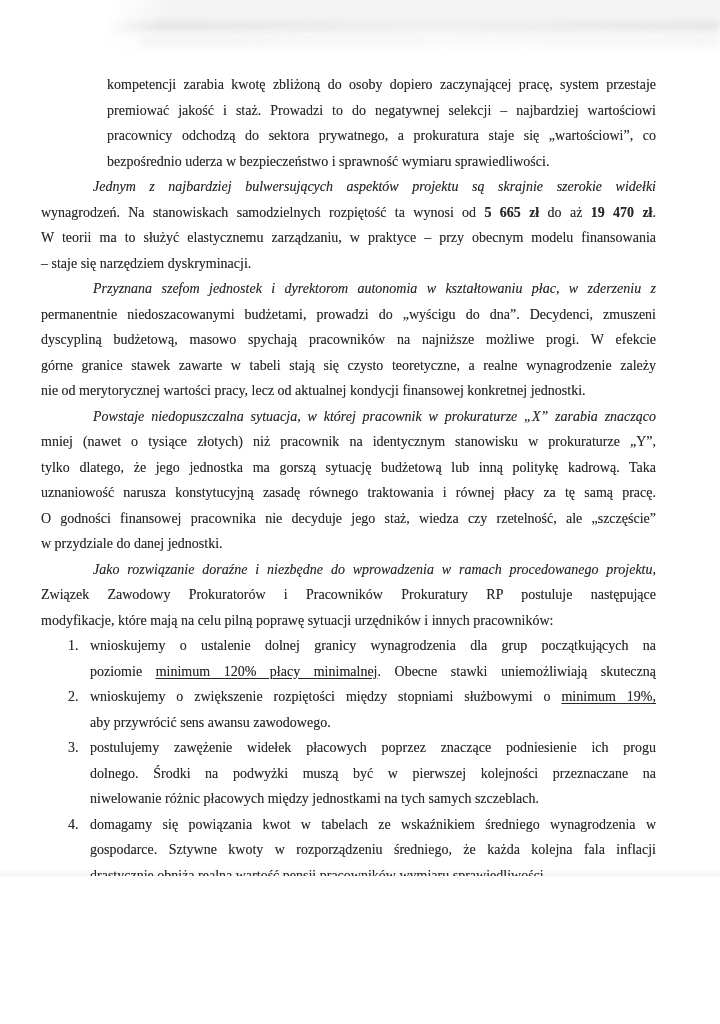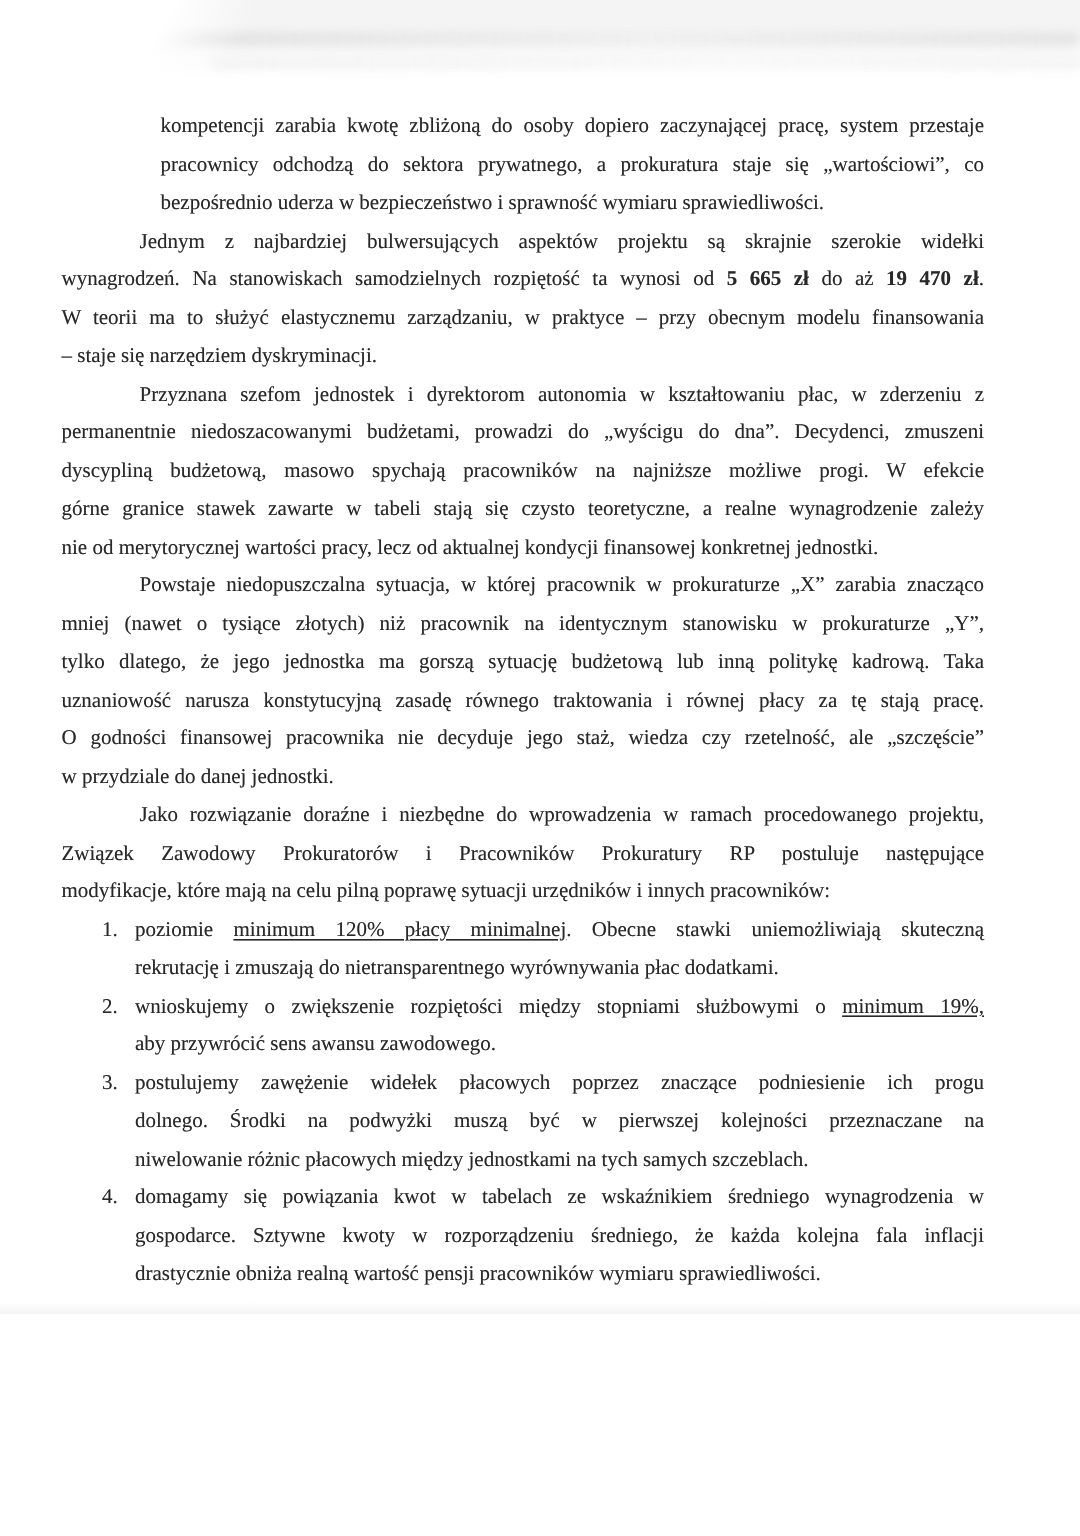--- a/index.html
+++ b/index.html
@@ -44,21 +44,21 @@
   .block { margin:0; }
   .block.continuation { padding-left:66px; }
   .block.list-item { position:relative; padding-left:49px; }
   .marker { position:absolute; left:27px; top:0; line-height:25.5px; }
   .line {
     line-height:25.5px;
     text-align:justify;
     text-align-last:justify;
   }
   .line.last { text-align-last:left; }
-  .line.indent { text-indent:52px; }
+  .line.indent { text-indent:52px;font-style:italic; }
   .line b { font-weight:bold; }
   .line .u { text-decoration:underline; text-underline-offset:2px; }
   .page-number {
     position:absolute; left:628px; top:944px;
     font-size:15px; color:#3a3a3a;
     text-shadow:0 0 0.4px rgba(40,40,40,0.4);
   }
 </style>
 </head>
 <body>
@@ -66,53 +66,54 @@
 <div class="doc-page">
   <div class="scan-top"></div>
   <div class="scan-streak"></div>
   <div class="scan-streak2"></div>
   <div class="scan-wedge"></div>
   <div class="scan-bottom"></div>
 
   <div class="content">
       <div class="block continuation">
         <div class="line"><span>kompetencji zarabia kwotę zbliżoną do osoby dopiero zaczynającej pracę, system przestaje</span></div>
+        <div class="line"><span>premiować jakość i staż. Prowadzi to do negatywnej selekcji – najbardziej wartościowi</span></div>
         <div class="line"><span>pracownicy odchodzą do sektora prywatnego, a prokuratura staje się „wartościowi”, co</span></div>
         <div class="line last"><span>bezpośrednio uderza w bezpieczeństwo i sprawność wymiaru sprawiedliwości.</span></div>
       </div>
       <div class="block paragraph">
         <div class="line indent"><span>Jednym z najbardziej bulwersujących aspektów projektu są skrajnie szerokie widełki</span></div>
         <div class="line"><span>wynagrodzeń. Na stanowiskach samodzielnych rozpiętość ta wynosi od </span><b>5 665 zł</b><span> do aż </span><b>19 470 zł</b><span>.</span></div>
         <div class="line"><span>W teorii ma to służyć elastycznemu zarządzaniu, w praktyce – przy obecnym modelu finansowania</span></div>
         <div class="line last"><span>– staje się narzędziem dyskryminacji.</span></div>
       </div>
       <div class="block paragraph">
         <div class="line indent"><span>Przyznana szefom jednostek i dyrektorom autonomia w kształtowaniu płac, w zderzeniu z</span></div>
         <div class="line"><span>permanentnie niedoszacowanymi budżetami, prowadzi do „wyścigu do dna”. Decydenci, zmuszeni</span></div>
         <div class="line"><span>dyscypliną budżetową, masowo spychają pracowników na najniższe możliwe progi. W efekcie</span></div>
         <div class="line"><span>górne granice stawek zawarte w tabeli stają się czysto teoretyczne, a realne wynagrodzenie zależy</span></div>
         <div class="line last"><span>nie od merytorycznej wartości pracy, lecz od aktualnej kondycji finansowej konkretnej jednostki.</span></div>
       </div>
       <div class="block paragraph">
         <div class="line indent"><span>Powstaje niedopuszczalna sytuacja, w której pracownik w prokuraturze „X” zarabia znacząco</span></div>
         <div class="line"><span>mniej (nawet o tysiące złotych) niż pracownik na identycznym stanowisku w prokuraturze „Y”,</span></div>
         <div class="line"><span>tylko dlatego, że jego jednostka ma gorszą sytuację budżetową lub inną politykę kadrową. Taka</span></div>
-        <div class="line"><span>uznaniowość narusza konstytucyjną zasadę równego traktowania i równej płacy za tę stają pracę.</span></div>
+        <div class="line"><span>uznaniowość narusza konstytucyjną zasadę równego traktowania i równej płacy za tę samą pracę.</span></div>
         <div class="line"><span>O godności finansowej pracownika nie decyduje jego staż, wiedza czy rzetelność, ale „szczęście”</span></div>
         <div class="line last"><span>w przydziale do danej jednostki.</span></div>
       </div>
       <div class="block paragraph">
         <div class="line indent"><span>Jako rozwiązanie doraźne i niezbędne do wprowadzenia w ramach procedowanego projektu,</span></div>
         <div class="line"><span>Związek Zawodowy Prokuratorów i Pracowników Prokuratury RP postuluje następujące</span></div>
         <div class="line last"><span>modyfikacje, które mają na celu pilną poprawę sytuacji urzędników i innych pracowników:</span></div>
       </div>
       <div class="block list-item">
         <span class="marker">1.</span>
+        <div class="line"><span>wnioskujemy o ustalenie dolnej granicy wynagrodzenia dla grup początkujących na</span></div>
         <div class="line"><span>poziomie </span><span class="u">minimum 120% płacy minimalnej</span><span>. Obecne stawki uniemożliwiają skuteczną</span></div>
-        <div class="line last"><span>rekrutację i zmuszają do nietransparentnego wyrównywania płac dodatkami.</span></div>
       </div>
       <div class="block list-item">
         <span class="marker">2.</span>
         <div class="line"><span>wnioskujemy o zwiększenie rozpiętości między stopniami służbowymi o </span><span class="u">minimum 19%,</span></div>
         <div class="line last"><span>aby przywrócić sens awansu zawodowego.</span></div>
       </div>
       <div class="block list-item">
         <span class="marker">3.</span>
         <div class="line"><span>postulujemy zawężenie widełek płacowych poprzez znaczące podniesienie ich progu</span></div>
         <div class="line"><span>dolnego. Środki na podwyżki muszą być w pierwszej kolejności przeznaczane na</span></div>

